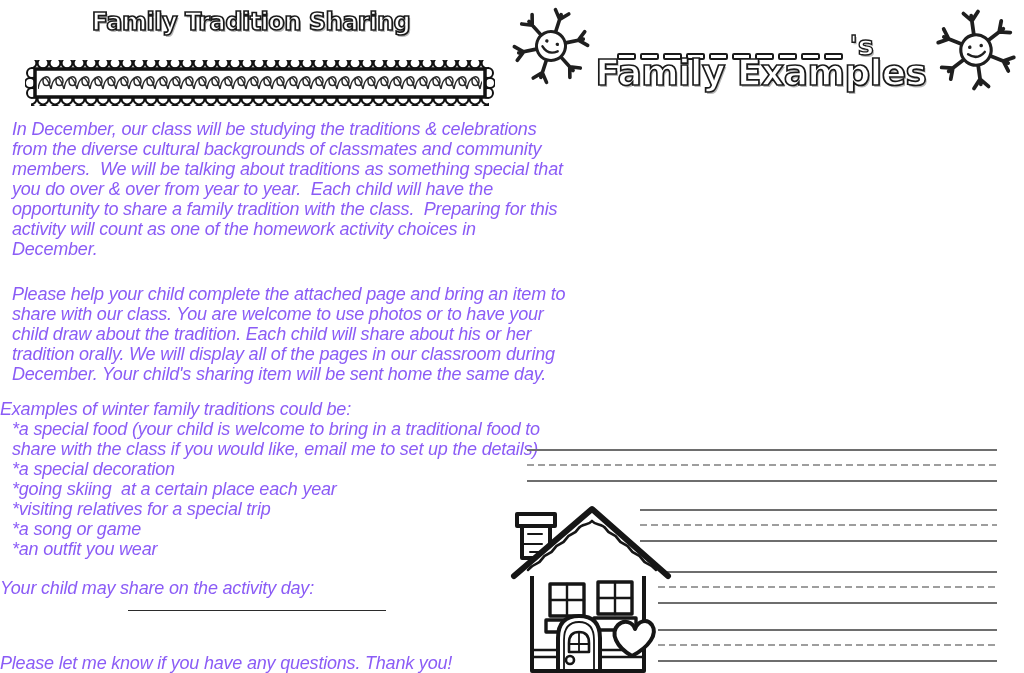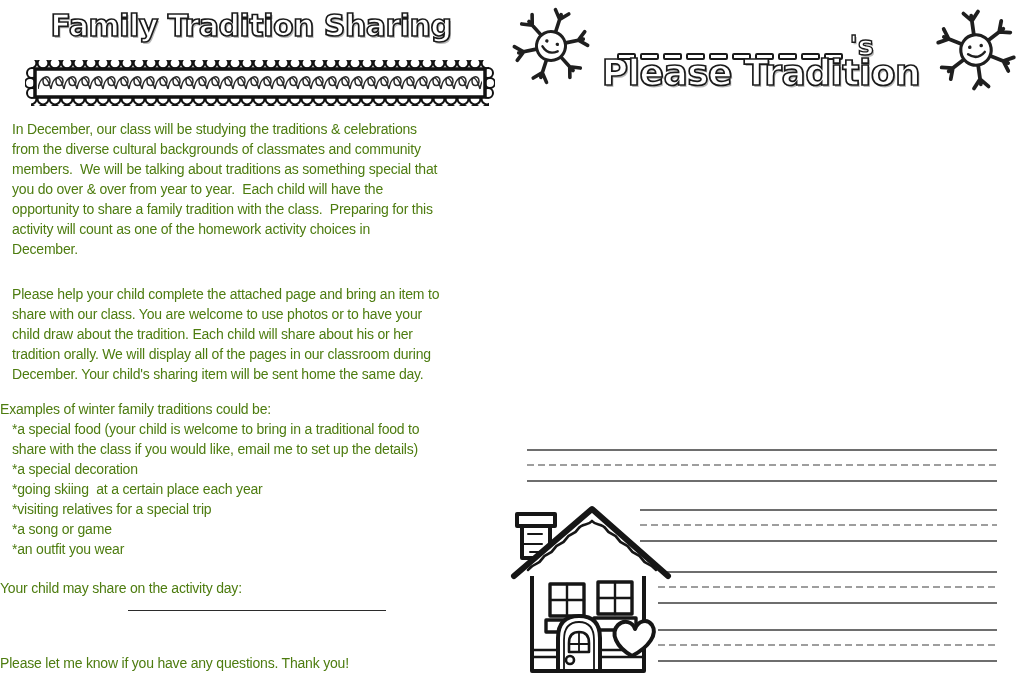--- a/index.html
+++ b/index.html
@@ -11,33 +11,33 @@
   
   .bubble {
     font-family:"DejaVu Sans", sans-serif;
     font-weight:bold; color:#ffffff;
     -webkit-text-stroke:1.7px #1a1a1a;
     text-shadow:1.5px 1.5px 0 #b9b9b9;
     white-space:nowrap;
   }
   .title-left {
     position:absolute; left:6px; top:8px; width:490px;
-    font-size:30px; letter-spacing:-0.5px; text-align:center;
+    font-size:24px; letter-spacing:-0.5px; text-align:center;
   }
   .title-right {
     position:absolute; left:576px; top:52px; width:370px;
     font-size:36px; letter-spacing:-0.5px; text-align:center;
   }
   .possessive {
     font-size:27px; -webkit-text-stroke:1.4px #1a1a1a; vertical-align:6px;
   }
   
   .bodytext {
-    position:absolute; font-size:14px; letter-spacing:-0.2px;
-    line-height:20px; color:#4d7c0f; white-space:pre;
+    position:absolute; font-size:18px; letter-spacing:-0.2px;
+    line-height:20px; color:#8b5cf6; white-space:pre;font-style:italic;
   }
   .centered { white-space:normal; }
   .blank-line {
     position:absolute; left:128px; top:610px; width:258px; height:0;
     border-top:1.7px solid #2b2b2b;
   }
   
   .name-row { position:absolute; left:615px; top:30px; height:34px; }
   .dash {
     display:inline-block; width:19px; height:7px; margin:0 2px;
@@ -149,21 +149,21 @@
         <circle cx="34.5" cy="36.5" r="1.7" fill="#1f1f1f" stroke="none"></circle>
         <circle cx="45.5" cy="36.5" r="1.7" fill="#1f1f1f" stroke="none"></circle>
       </g>
     </svg>
 
     <div class="name-row">
       <span><span class="dash"></span><span class="dash"></span><span class="dash"></span><span class="dash"></span><span class="dash"></span><span class="dash"></span><span class="dash"></span><span class="dash"></span><span class="dash"></span><span class="dash"></span></span>
       <span class="bubble possessive">'s</span>
     </div>
 
-    <h2 class="bubble title-right">Please Tradition</h2>
+    <h2 class="bubble title-right">Family Examples</h2>
 
     <div class="drawing-area"></div>
 
     <div class="ruleset" style="left:527px; top:449px; width:470px;">
       <div class="rl solid"></div>
         <div class="rl mid"></div>
         <div class="rl bottom"></div>
     </div>
     <div class="ruleset" style="left:640px; top:509px; width:357px;">
       <div class="rl solid"></div>

